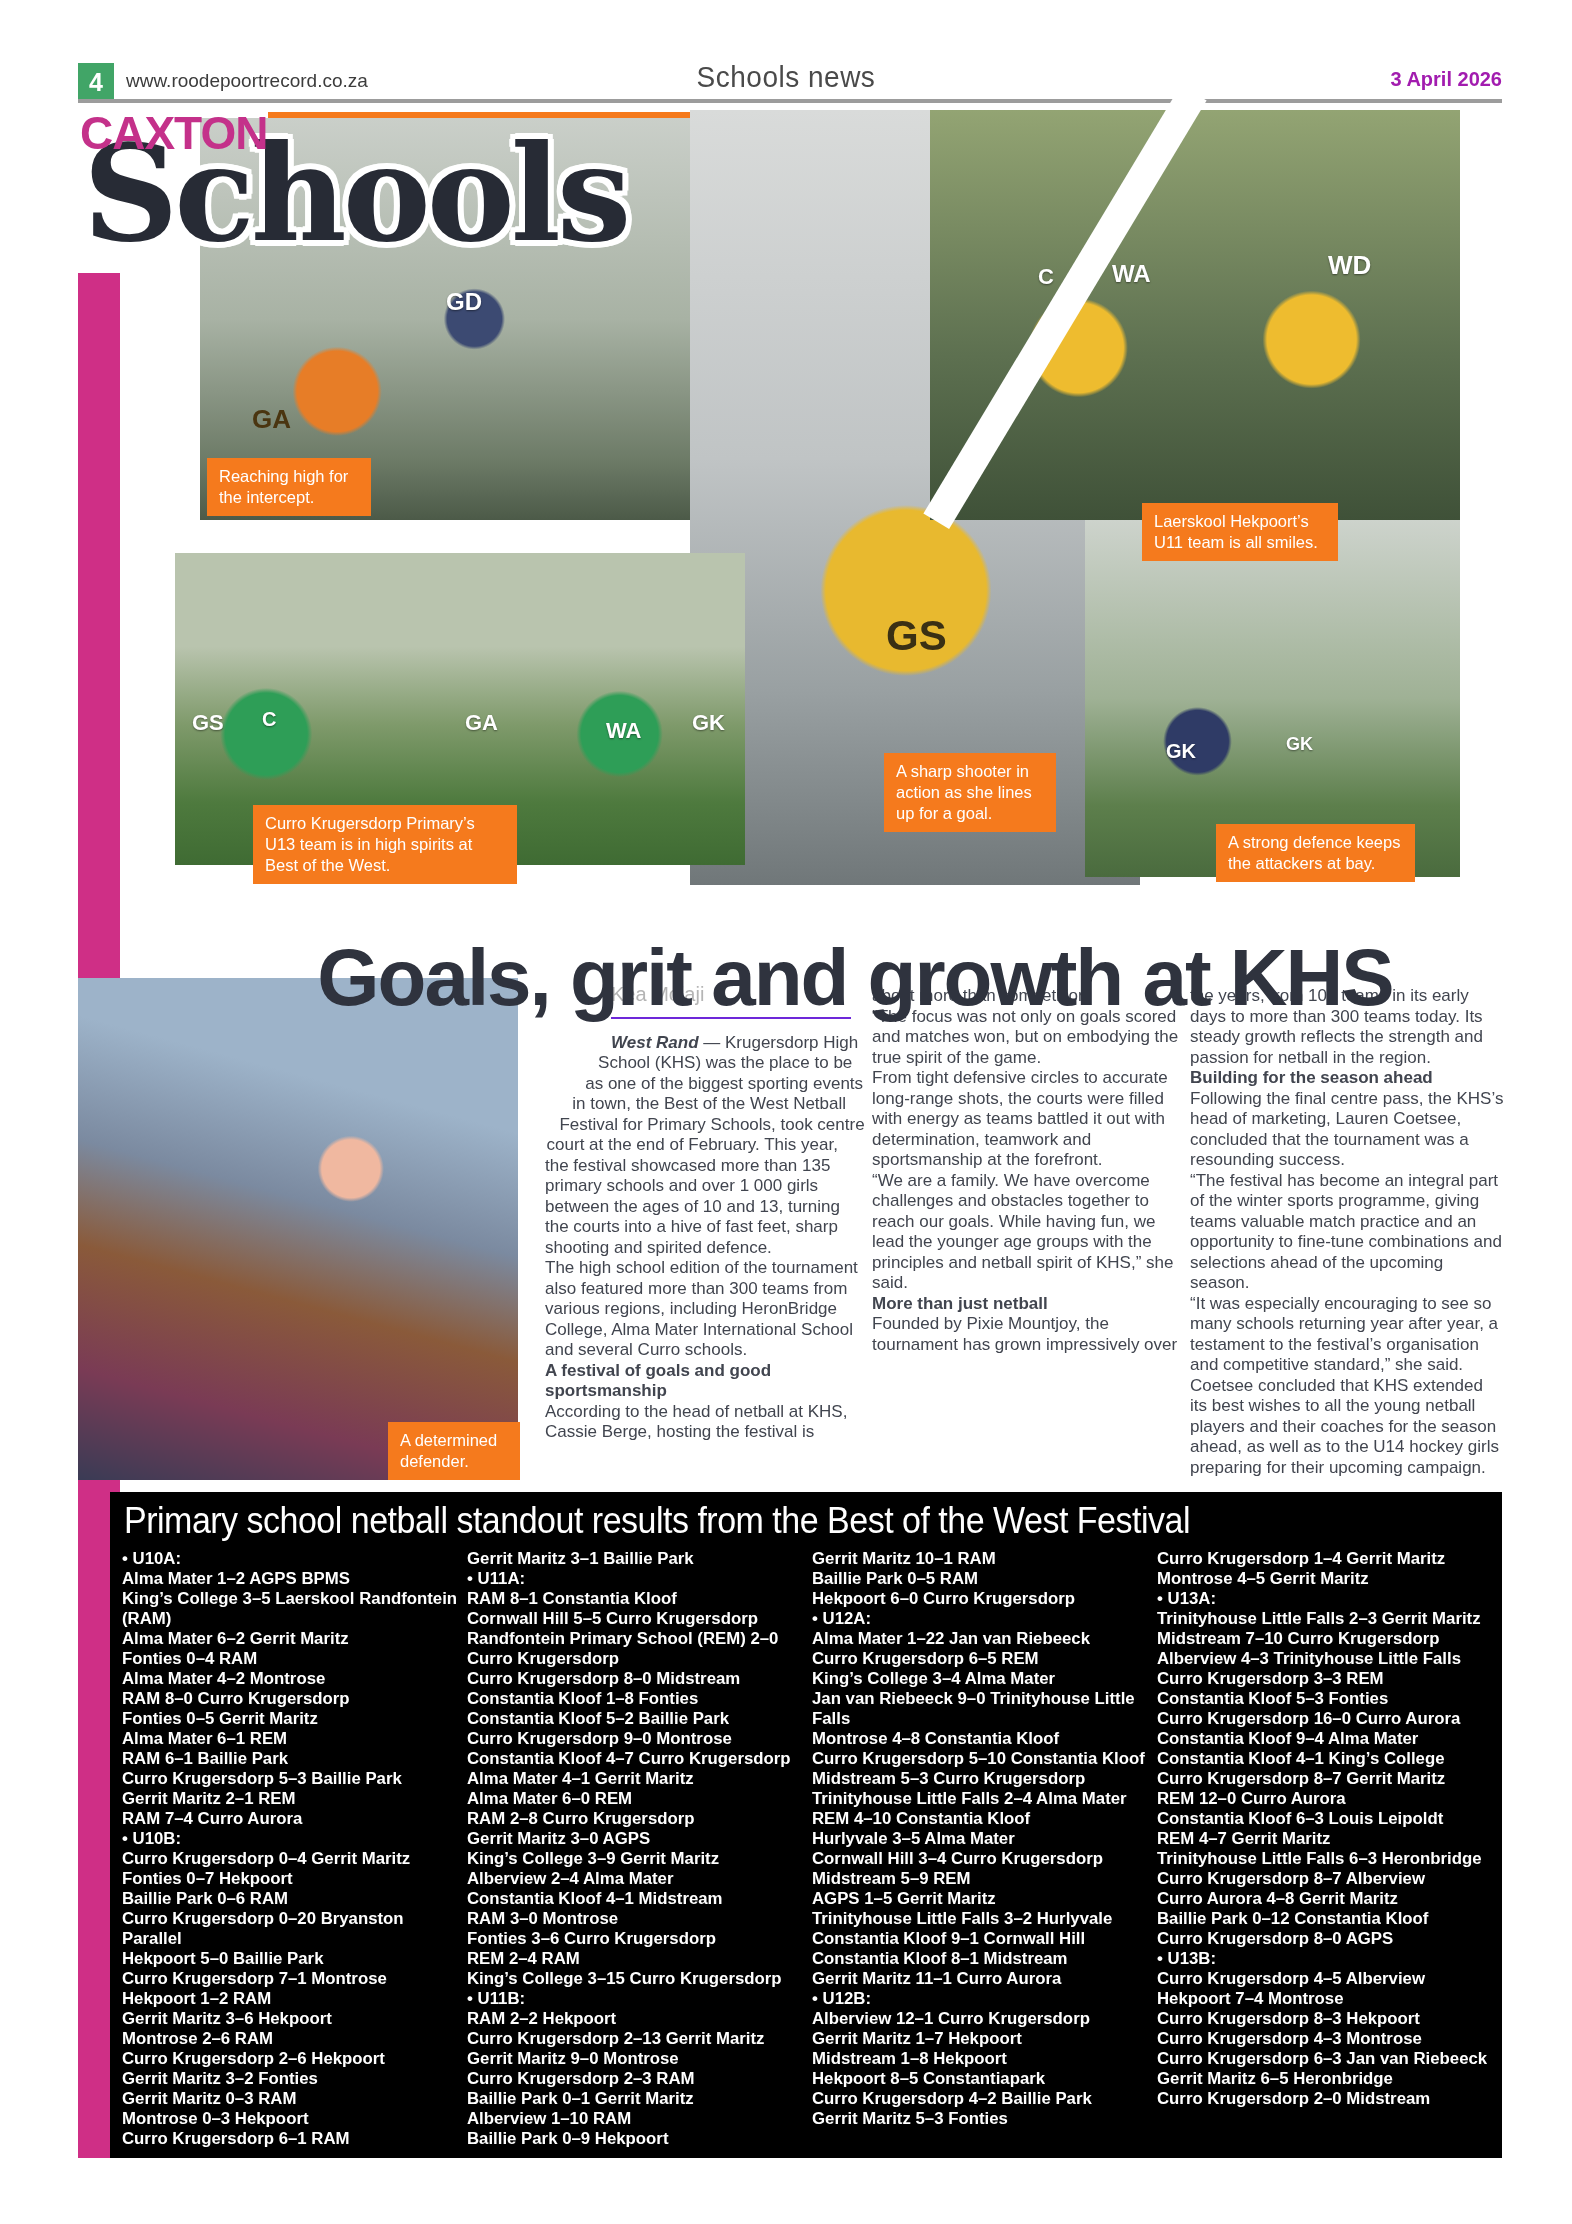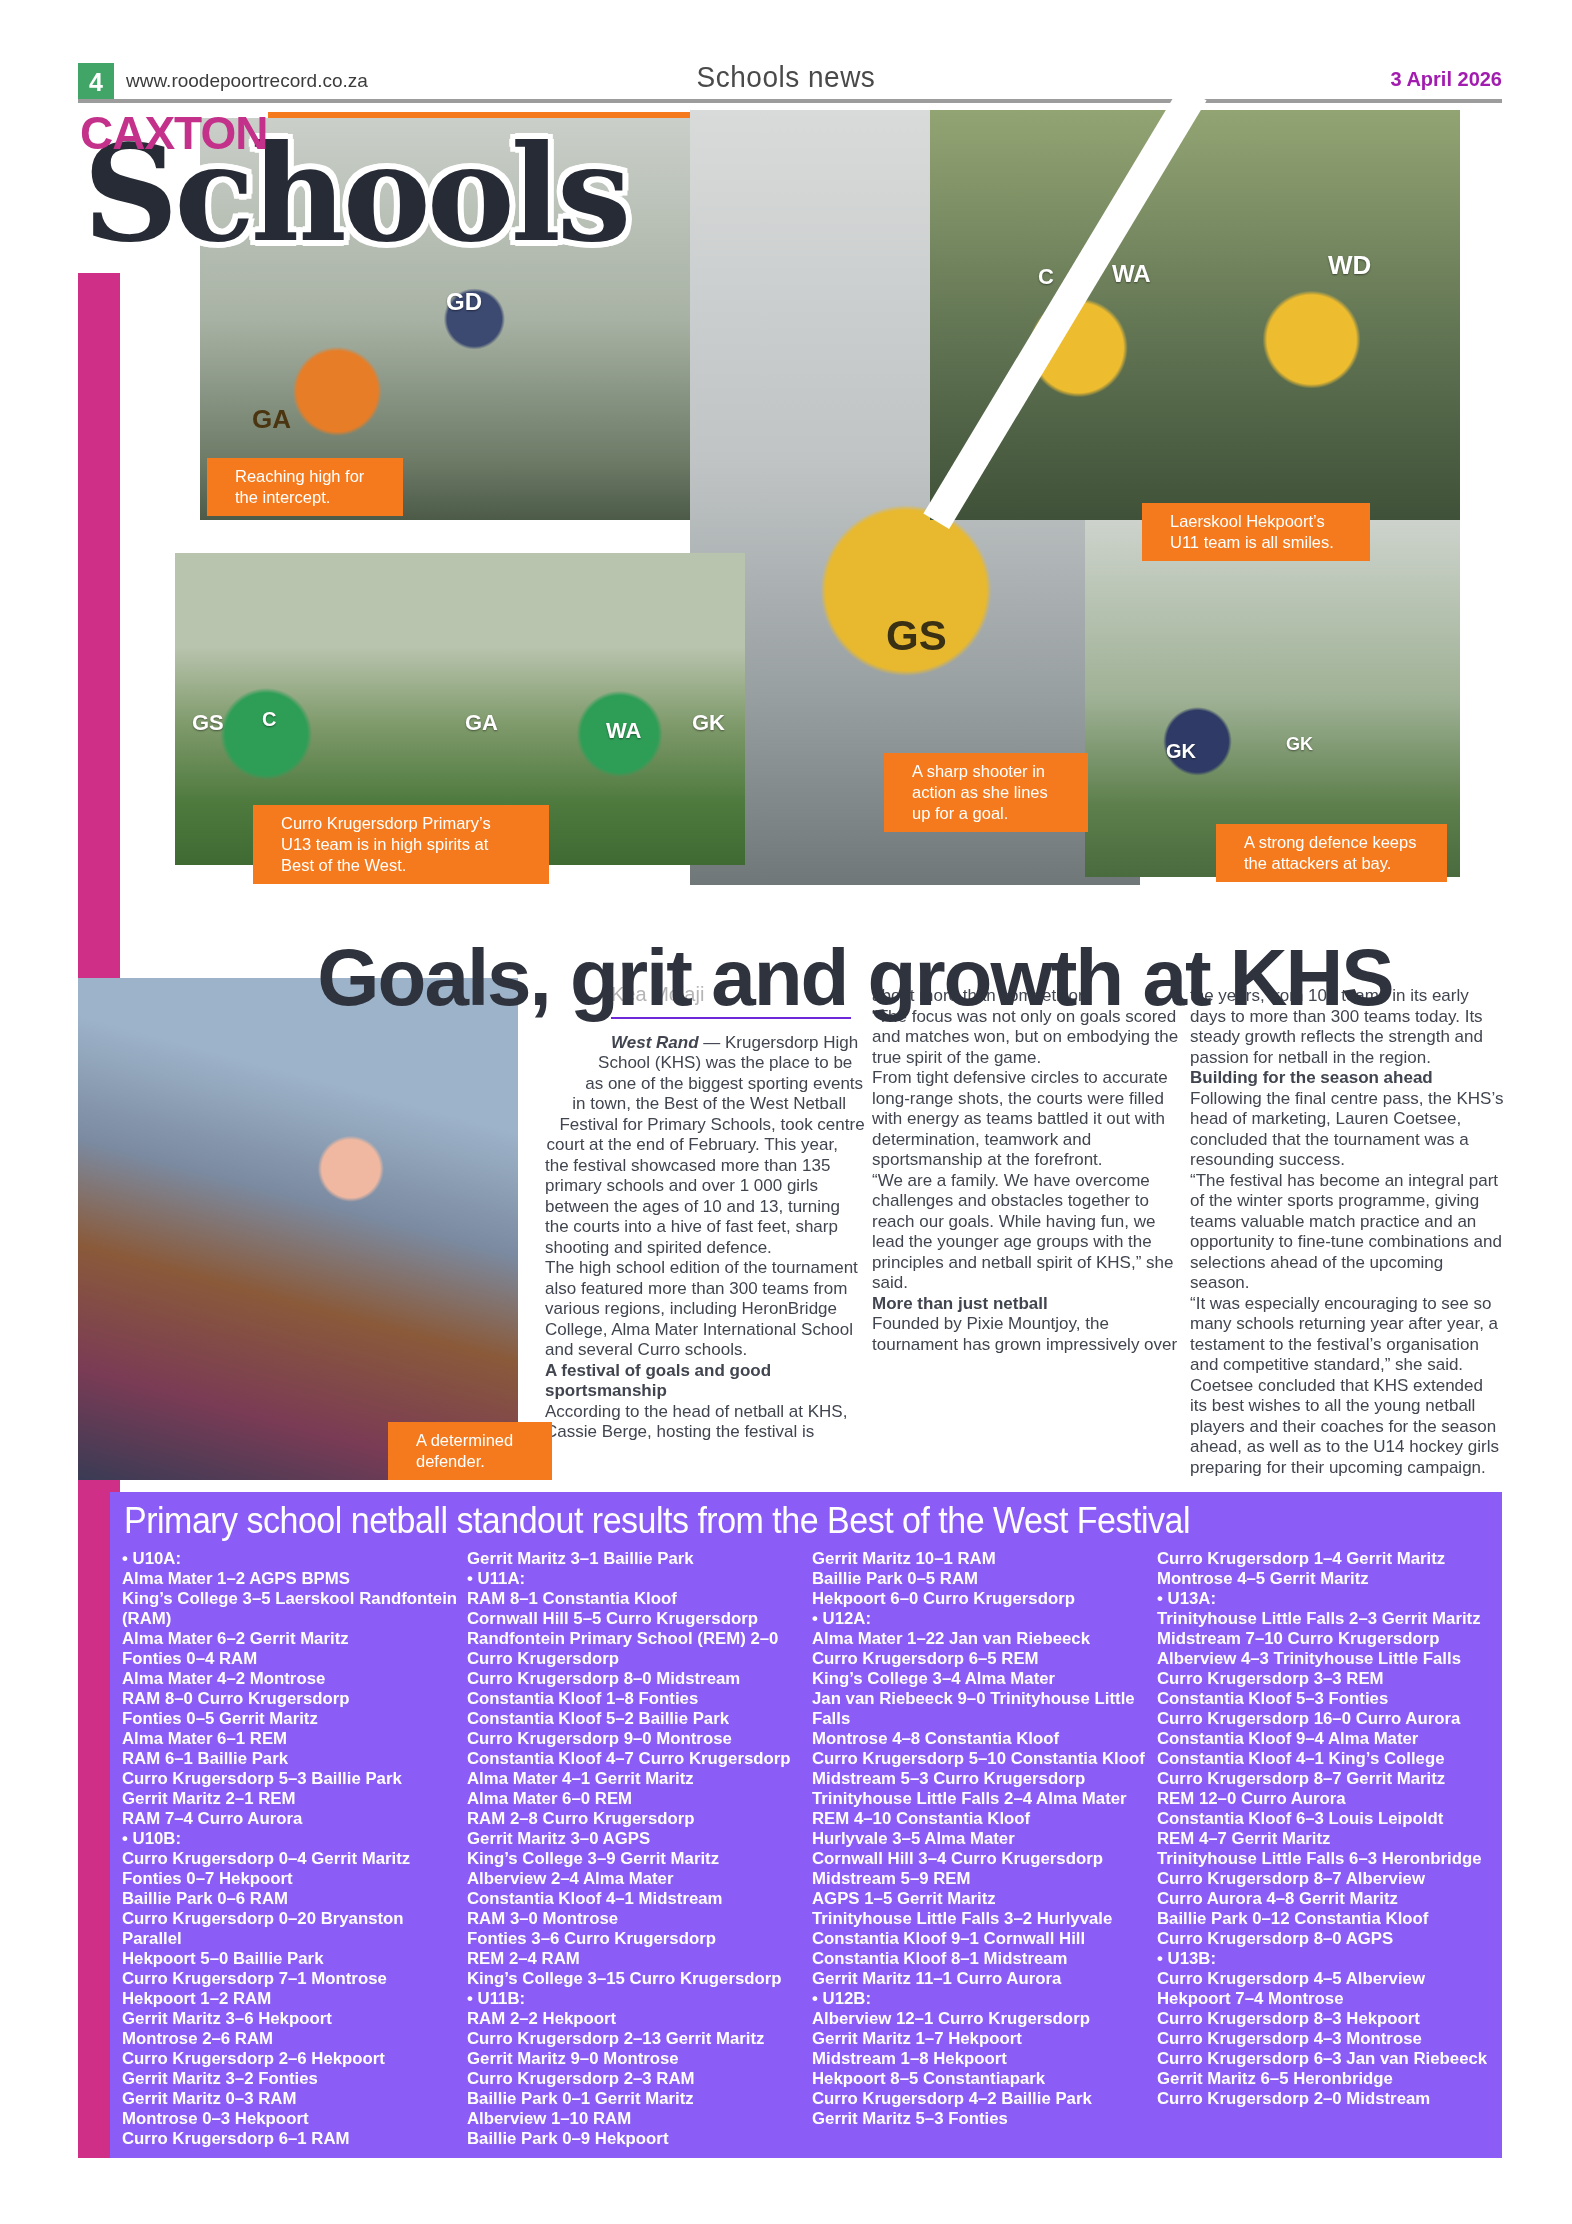--- a/index.html
+++ b/index.html
@@ -43,36 +43,36 @@
       background:radial-gradient(circle at 30% 62%,#2f3b66 0 9%,transparent 10%),
                  linear-gradient(180deg,#cdd3cc,#9fb195 50%,#5d7f4c 80%,#4a6b3e);}
   .p6{left:78px;top:978px;width:440px;height:502px;
       background:radial-gradient(circle at 62% 38%,#f0b8a0 0 7%,transparent 8%),
                  linear-gradient(195deg,#9db3c9 0 25%,#7b8aa0 45%,#8a5a3a 62%,#7a3b55 82%,#3a3b55);}
   .slash{position:absolute;left:1050px;top:57px;width:30px;height:500px;background:#fff;
          transform:rotate(31deg);z-index:2;}
   .bib{position:absolute;z-index:2;font-weight:bold;color:#fff;text-shadow:0 1px 2px rgba(0,0,0,.45);}
   
   .cap{position:absolute;z-index:6;background:#f57a1d;color:#fff;font-size:16.5px;line-height:1.28;
-       padding:8px 28px;}
+       padding:8px 12px;}
   
   .headline{position:absolute;left:200px;top:878px;width:1310px;text-align:center;z-index:6;
             font-size:80px;font-weight:bold;letter-spacing:-2px;color:#2f333e;white-space:nowrap;}
   .acol{position:absolute;width:320px;font-size:17px;line-height:20.5px;color:#41454f;z-index:3;}
   .acol p{margin:0;}
   .acol p.head{font-weight:bold;}
   .col1{left:545px;top:984px;}
   .col2{left:872px;top:986px;width:316px;}
   .col3{left:1190px;top:986px;width:314px;}
   .byline{margin-left:66px;width:240px;color:#b5b5b5;font-size:20px;padding-bottom:12px;
           border-bottom:2px solid #6d28d9;margin-bottom:14px;}
   .indent-shape{float:left;width:66px;height:105px;shape-outside:polygon(0 0,66px 0,0 105px);}
   .dateline{font-weight:bold;font-style:italic;}
   
-  .results{position:absolute;left:110px;top:1492px;width:1392px;height:666px;background:#8b5cf6;
+  .results{position:absolute;left:110px;top:1492px;width:1392px;height:666px;background:#000000;
            z-index:3;box-sizing:border-box;padding:6px 12px;}
   .results-title{color:#fff;font-size:34px;letter-spacing:-.5px;margin:2px 0 10px 2px;
                  transform:scaleY(1.08);transform-origin:left top;}
   .rcols{display:flex;gap:5px;}
   .rcol{width:340px;flex:0 0 340px;}
   .rline{color:#fff;font-weight:bold;font-size:16.8px;line-height:20px;}
 </style>
 </head>
 <body>
 

